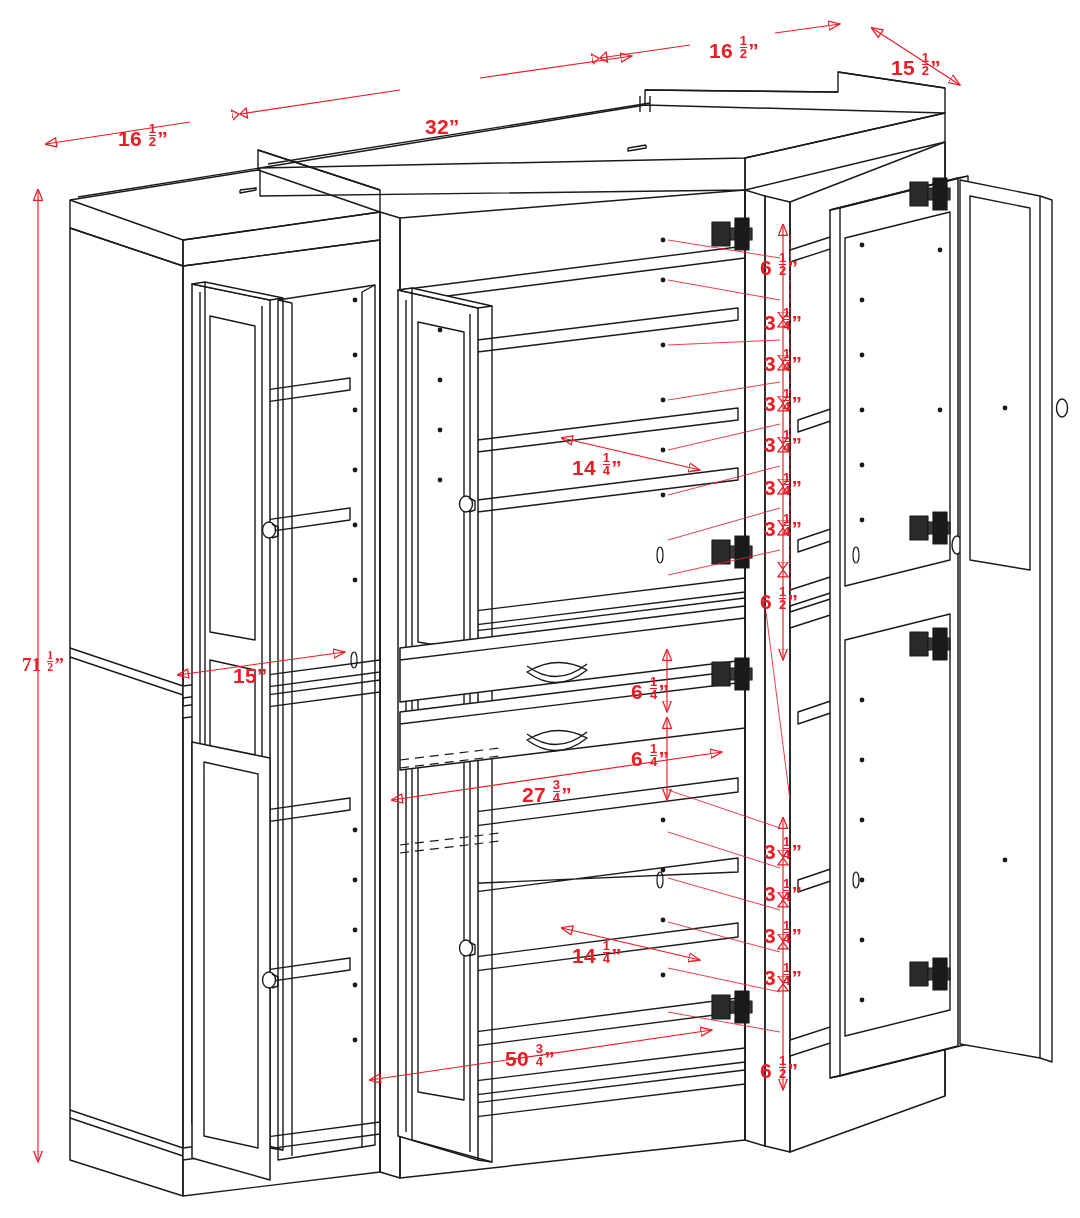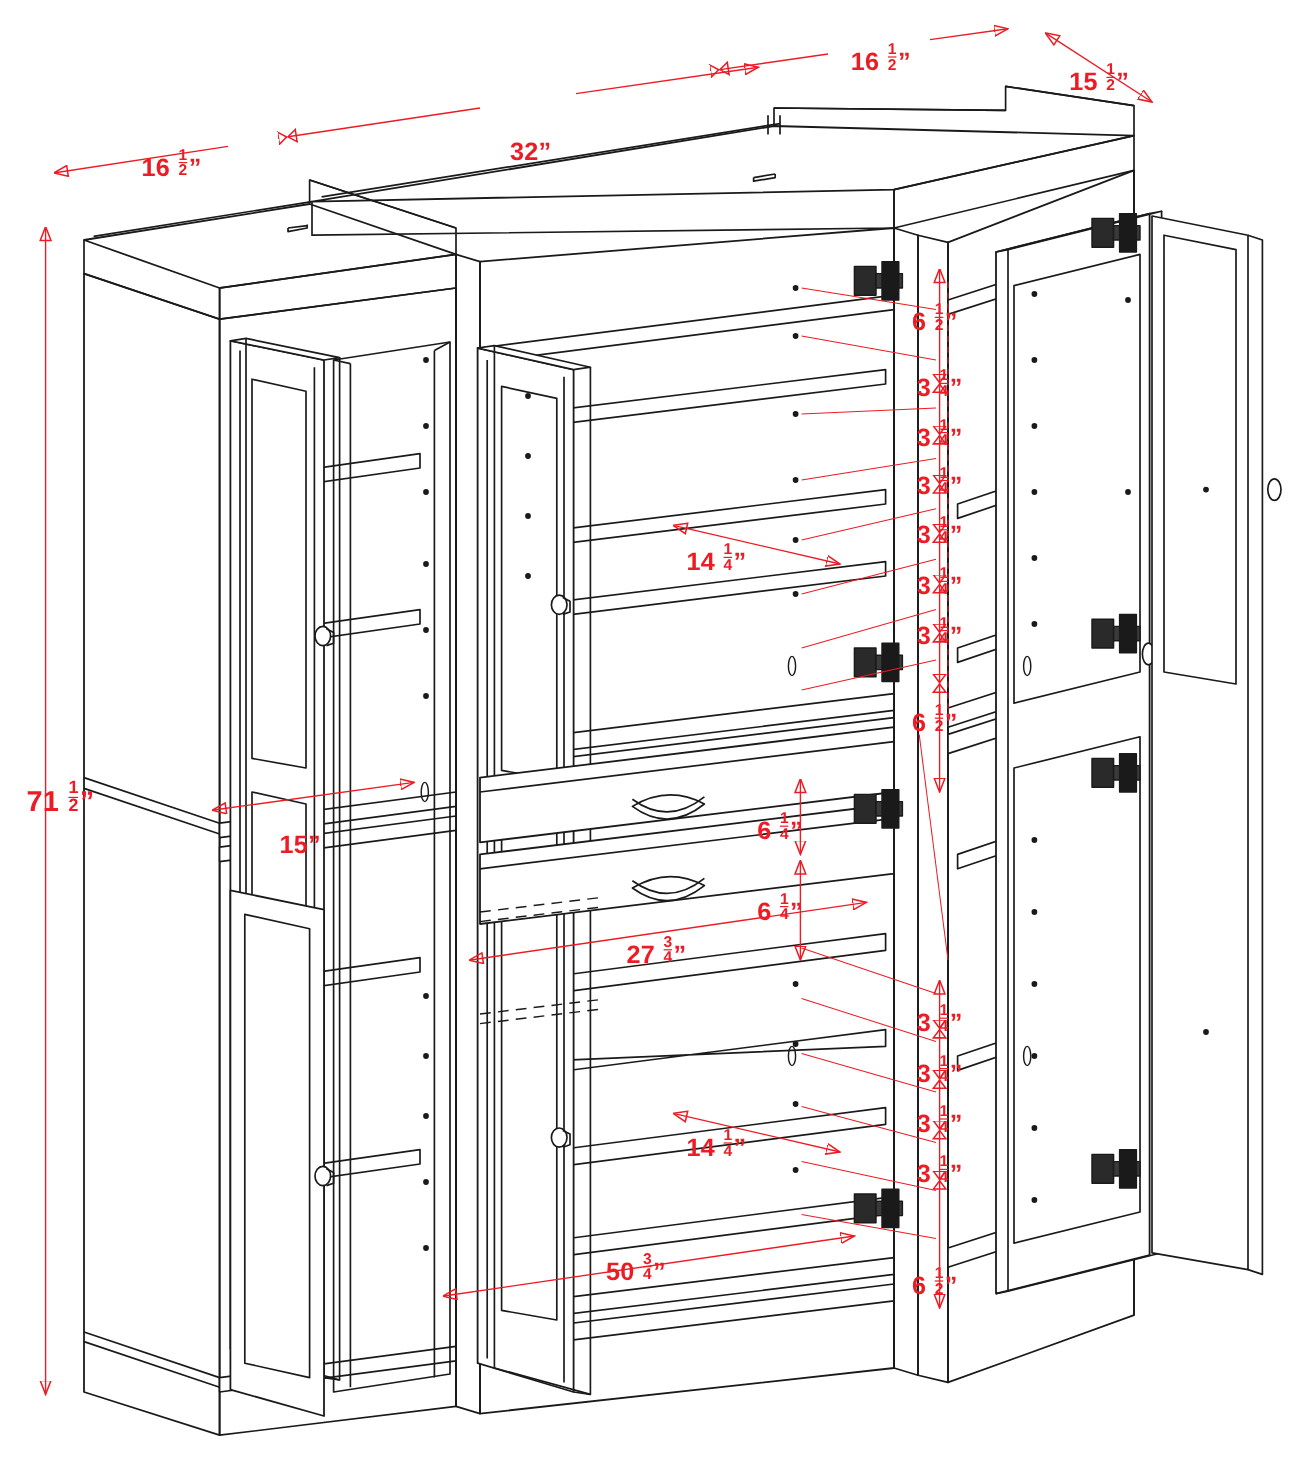--- a/index.html
+++ b/index.html
@@ -27,21 +27,21 @@
   .dim-label {
     position: absolute;
     color: #ED1B24;
     font-family: "Liberation Sans", sans-serif;
     font-weight: bold;
     font-size: 21px;
     line-height: 1;
     white-space: nowrap;
     letter-spacing: 0.2px;
   }
-  .dim-label.small { font-size: 24px; }
+  .dim-label.small { font-size: 19px; font-family: Liberation Serif, serif; }
   .dim-label sup, .dim-label .frac {
     font-size: 0.62em;
     vertical-align: baseline;
     position: relative;
   }
   .frac {
     display: inline-block;
     text-align: center;
     font-size: 0.60em;
     line-height: 0.95;
@@ -452,21 +452,21 @@
   </div>
 
   <div class="dim-label" style="left:760px; top:586px;">
     <span>6</span>&nbsp;<span class="frac"><span class="num">1</span><span class="den">2</span></span>”
   </div>
 
   <div class="dim-label" style="left:572px; top:452px;">
     <span>14</span>&nbsp;<span class="frac"><span class="num">1</span><span class="den">4</span></span>”
   </div>
 
-  <div class="dim-label" style="left:233px; top:694px;text-align:center;">
+  <div class="dim-label" style="left:233px; top:665px;text-align:center;">
     <span>15</span>”
   </div>
 
   <div class="dim-label" style="left:631px; top:676px;">
     <span>6</span>&nbsp;<span class="frac"><span class="num">1</span><span class="den">4</span></span>”
   </div>
 
   <div class="dim-label" style="left:631px; top:743px;">
     <span>6</span>&nbsp;<span class="frac"><span class="num">1</span><span class="den">4</span></span>”
   </div>

